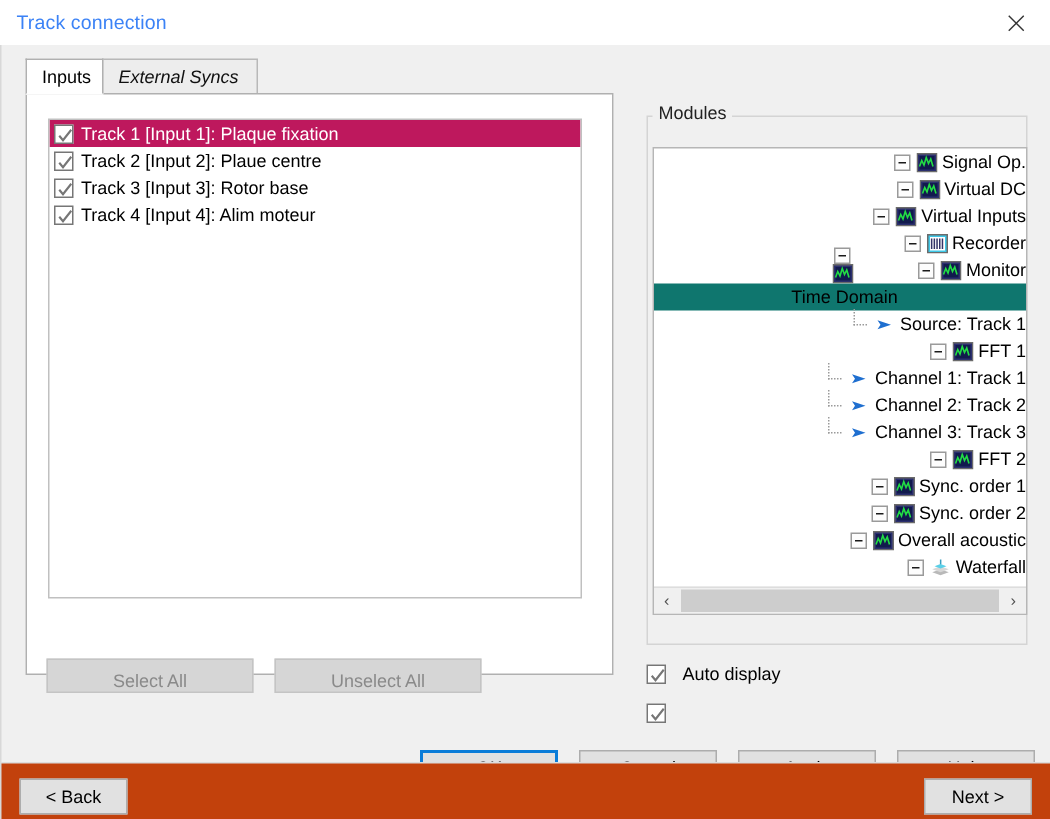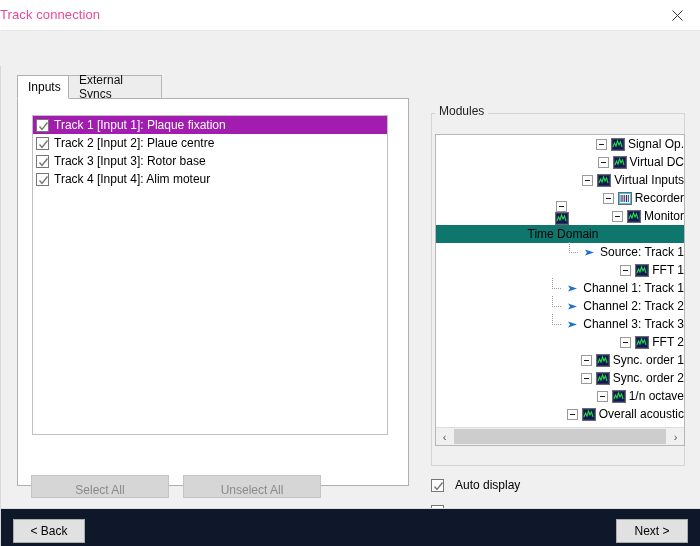--- a/index.html
+++ b/index.html
@@ -20,44 +20,43 @@
   
   .titlebar {
     position: absolute;
     left: 0; top: 0;
     width: 700px; height: 30px;
     background: #ffffff;
     border-bottom: 1px solid #e5e5e5;
   }
   .titlebar-text {
     position: absolute;
-    left: 0; top: 7px;
+    left: 11px; top: 7px;
     font-size: 13px;
-    color: #ec4899;
+    color: #3b82f6;
     letter-spacing: 0.1px;
   }
   .titlebar-close {
     position: absolute;
     right: 0; top: 0;
     width: 46px; height: 30px;
     display: flex;
     align-items: center;
     justify-content: center;
     cursor: default;
   }
   .titlebar-close svg { display: block; }
 
   
   .dialog-body {
     position: absolute;
     left: 0; top: 30px;
     width: 700px; height: 478px;
     background: #f0f0f0;
     border-left: 1px solid #d8d8d8;
-    margin-top: 36px;
   }
 
   
   .tabstrip {
     position: absolute;
     left: 16px; top: 9px;
     width: 392px; height: 24px;
   }
   .tab {
     position: absolute;
@@ -104,21 +103,21 @@
     overflow: hidden;
   }
   .track-row {
     display: flex;
     align-items: center;
     height: 18px;
     padding-left: 3px;
     cursor: default;
   }
   .track-row.selected {
-    background: #a21caf;
+    background: #be185d;
     color: #ffffff;
   }
   .cb {
     width: 13px; height: 13px;
     box-sizing: border-box;
     border: 1px solid #767676;
     background: #ffffff;
     margin-right: 5px;
     flex: 0 0 auto;
     position: relative;
@@ -309,21 +308,21 @@
   .btn-ok     { position: absolute; left: 279px; top: 470px; width: 92px; height: 24px; }
   .btn-cancel { position: absolute; left: 385px; top: 470px; width: 92px; height: 24px; }
   .btn-apply  { position: absolute; left: 491px; top: 470px; width: 92px; height: 24px; }
   .btn-help   { position: absolute; left: 597px; top: 470px; width: 92px; height: 24px; }
 
   
   .footer {
     position: absolute;
     left: 0; top: 508px;
     width: 700px; height: 38px;
-    background: #0f172a;
+    background: #c2410c;
     border-top: 1px solid #dcdcdc;
     border-left: 1px solid #d8d8d8;
     box-sizing: border-box;
   }
   .btn-back { position: absolute; left: 12px; top: 10px;  width: 72px; height: 24px; }
   .btn-next { position: absolute; right: 12px; top: 10px; width: 72px; height: 24px; }
 </style>
 </head>
 <body>
 
@@ -336,21 +335,21 @@
     </svg>
   </div>
 </div>
 
 <div class="dialog-body">
 
   <div class="tabstrip">
     <div class="tab active" style="left:0;width:52px;">
       <span>Inputs</span>
     </div>
-    <div class="tab inactive" style="left:51px;width:94px;">
+    <div class="tab inactive" style="left:51px;width:104px;font-style:italic;">
       <span>External Syncs</span>
     </div>
   </div>
 
   <div class="tabpage">
 
     <div class="tracklist">
 
       <div class="track-row selected">
         <span class="cb">
@@ -564,31 +563,20 @@
       <span class="mod-icon">
         <svg width="14" height="13" viewBox="0 0 14 13">
           <rect x="0.5" y="0.5" width="13" height="12" fill="#2b2f6e" stroke="#6b6b6b"></rect>
           <rect x="2" y="2" width="10" height="9" fill="#111a4d"></rect>
           <polyline points="2,9 3.5,5 5,8 6.5,3 8,7 9.5,4 11,9" fill="none" stroke="#22dd44" stroke-width="1.1"></polyline>
         </svg>
       </span>
       <span class="tree-label">Sync. order 2</span>
     </div>
 
-    <div class="tree-row">
-      <span class="expander"></span>
-      <span class="mod-icon">
-        <svg width="14" height="13" viewBox="0 0 14 13">
-          <rect x="0.5" y="0.5" width="13" height="12" fill="#2b2f6e" stroke="#6b6b6b"></rect>
-          <rect x="2" y="2" width="10" height="9" fill="#111a4d"></rect>
-          <polyline points="2,9 3.5,5 5,8 6.5,3 8,7 9.5,4 11,9" fill="none" stroke="#22dd44" stroke-width="1.1"></polyline>
-        </svg>
-      </span>
-      <span class="tree-label">1/n octave</span>
-    </div>
 
     <div class="tree-row">
       <span class="expander"></span>
       <span class="mod-icon">
         <svg width="14" height="13" viewBox="0 0 14 13">
           <rect x="0.5" y="0.5" width="13" height="12" fill="#2b2f6e" stroke="#6b6b6b"></rect>
           <rect x="2" y="2" width="10" height="9" fill="#111a4d"></rect>
           <polyline points="2,9 3.5,5 5,8 6.5,3 8,7 9.5,4 11,9" fill="none" stroke="#22dd44" stroke-width="1.1"></polyline>
         </svg>
       </span>

